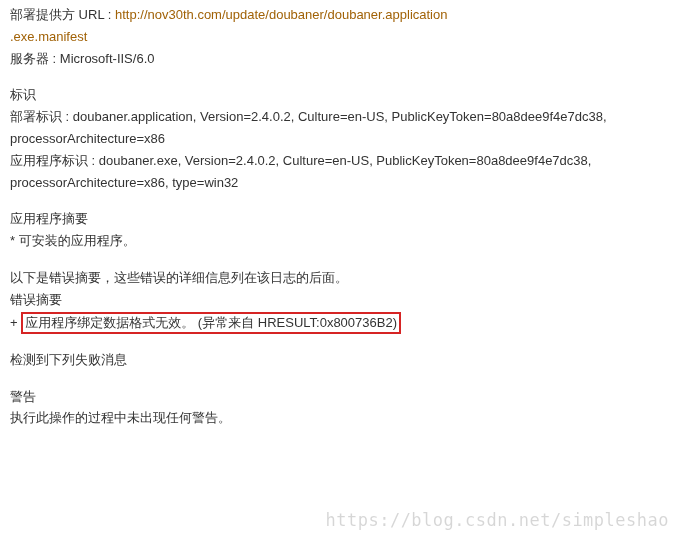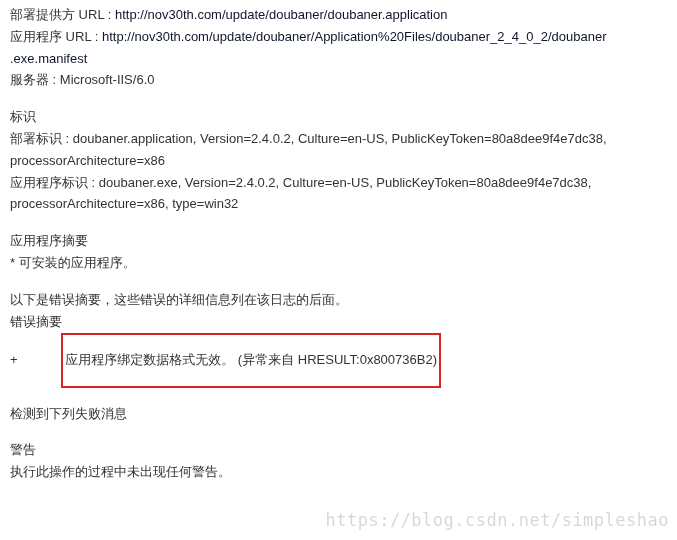--- a/index.html
+++ b/index.html
@@ -15,32 +15,31 @@
     background: #fff;
     position: relative;
   }
   .content {
     padding: 4px 10px;
   }
   .line {
     margin: 1px 0;
   }
   a, .link {
-    color: #0f172a;
+    color: #a16207;
     text-decoration: none;
   }
   .section-gap {
     height: 14px;
   }
   .error-box {
     border: 2px solid #d62424;
     display: inline-block;
-    padding: 16px 2px;
+    padding: 0 2px;
     line-height: 1.4;
-    margin-left: 40px;
   }
   .watermark {
     position: absolute;
     right: 8px;
     bottom: 6px;
     font-family: Consolas, Menlo, monospace;
     font-size: 17px;
     color: rgba(0,0,0,0.16);
     letter-spacing: 0.5px;
     pointer-events: none;
@@ -49,24 +48,20 @@
 </head>
 <body>
 
 <div class="content">
 
   <div class="line">
     <span>部署提供方 URL : </span>
     <a class="link">http://nov30th.com/update/doubaner/doubaner.application</a>
   </div>
 
-  <div class="line">
-    <span>应用程序 URL : </span>
-    <a class="link">http://nov30th.com/update/doubaner/Application%20Files/doubaner_2_4_0_2/doubaner</a>
-  </div>
   <div class="line">
     <a class="link">.exe.manifest</a>
   </div>
 
   <div class="line">服务器 : Microsoft-IIS/6.0</div>
 
   <div class="section-gap"></div>
 
   <div class="line">标识</div>
   <div class="line">部署标识 : doubaner.application, Version=2.4.0.2, Culture=en-US, PublicKeyToken=80a8dee9f4e7dc38,</div>

